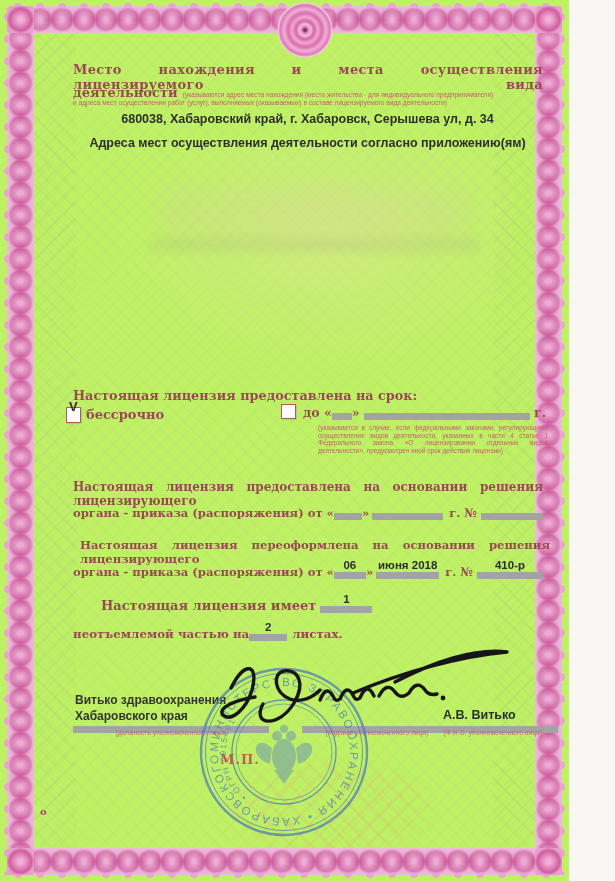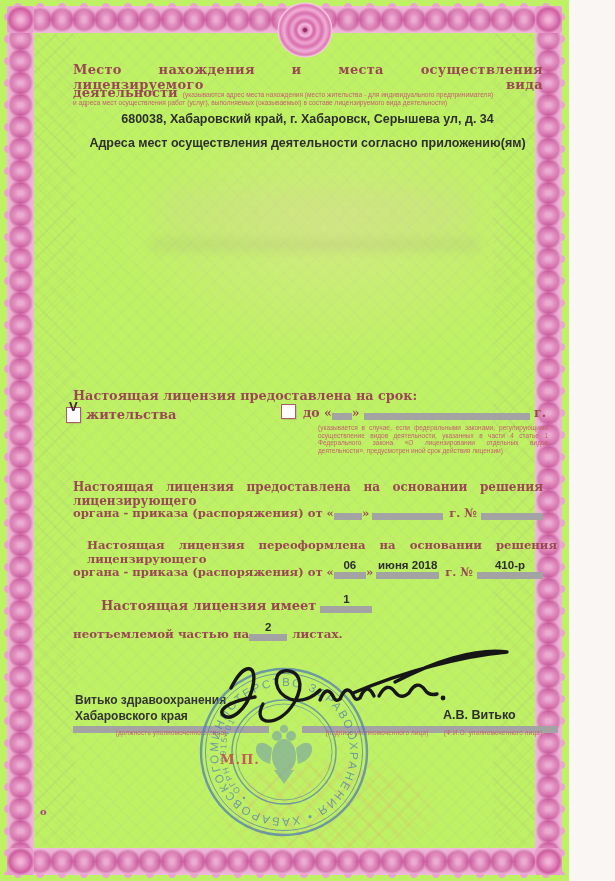--- a/index.html
+++ b/index.html
@@ -102,42 +102,42 @@
   </div>
   <div class="abs pinknote" style="left:73px;top:99px;width:470px;font-size:6.6px;">и адреса мест осуществления работ (услуг), выполняемых (оказываемых) в составе лицензируемого вида деятельности)</div>
   <div class="abs typed" style="left:40px;top:112px;width:535px;text-align:center;font-size:12.5px;">680038, Хабаровский край, г. Хабаровск, Серышева ул, д. 34</div>
   <div class="abs typed" style="left:40px;top:136px;width:535px;text-align:center;font-size:12.5px;">Адреса мест осуществления деятельности согласно приложению(ям)</div>
 
   <div class="abs maroon" style="left:73px;top:388px;font-size:12.8px;">Настоящая лицензия предоставлена на срок:</div>
   <div class="checkbox" style="left:66px;top:407px;">
     <span style="position:absolute;left:2px;top:-9px;font-family:'Liberation Sans',sans-serif;
                  font-weight:bold;font-size:13px;color:#46202b;">V</span>
   </div>
-  <div class="abs maroon" style="left:86px;top:407px;font-size:13px;">жительства</div>
+  <div class="abs maroon" style="left:86px;top:407px;font-size:13px;">бессрочно</div>
   <div class="checkbox" style="left:281px;top:404px;height:13px;"></div>
   <div class="abs row" style="left:303px;top:402px;width:243px;height:18px;">
     <span class="maroon" style="font-size:12.5px;">до «</span>
     <span class="ul" style="width:20px;"></span>
     <span class="maroon" style="font-size:12.5px;">»</span>
     <span class="ul" style="flex:1;margin:0 4px;"></span>
     <span class="maroon" style="font-size:12.5px;">г.</span>
   </div>
   <div class="abs pinknote" style="left:318px;top:424px;width:230px;font-size:6.5px;line-height:7.6px;text-align:justify;">(указывается в случае, если федеральными законами, регулирующими осуществление видов деятельности, указанных в части 4 статье 1 Федерального закона «О лицензировании отдельных видов деятельности», предусмотрен иной срок действия лицензии)</div>
 
   <div class="abs maroon jline" style="left:73px;top:480px;width:470px;font-size:12px;">Настоящая лицензия предоставлена на основании решения лицензирующего</div>
   <div class="abs row" style="left:73px;top:501px;width:470px;height:19px;">
     <span class="maroon" style="font-size:11.6px;">органа - приказа (распоряжения) от «</span>
     <span class="ul val" style="width:28px;"></span>
     <span class="maroon" style="font-size:11.6px;">»</span>
     <span class="ul val" style="flex:1;margin:0 6px 0 3px;"></span>
     <span class="maroon" style="font-size:11.6px;">г. №</span>
     <span class="ul val" style="width:62px;margin-left:4px;"></span>
   </div>
 
-  <div class="abs maroon jline" style="left:87px;top:538px;width:470px;font-size:11.6px;">Настоящая лицензия переоформлена на основании решения лицензирующего</div>
+  <div class="abs maroon jline" style="left:80px;top:538px;width:470px;font-size:11.6px;">Настоящая лицензия переоформлена на основании решения лицензирующего</div>
   <div class="abs row" style="left:73px;top:560px;width:470px;height:19px;">
     <span class="maroon" style="font-size:11.6px;">органа - приказа (распоряжения) от «</span>
     <span class="ul val" style="width:32px;">06</span>
     <span class="maroon" style="font-size:11.6px;">»</span>
     <span class="ul val" style="flex:1;margin:0 6px 0 3px;">июня 2018</span>
     <span class="maroon" style="font-size:11.6px;">г. №</span>
     <span class="ul val" style="width:66px;margin-left:4px;">410-р</span>
   </div>
 
   <div class="abs row" style="left:73px;top:594px;width:470px;height:19px;">

